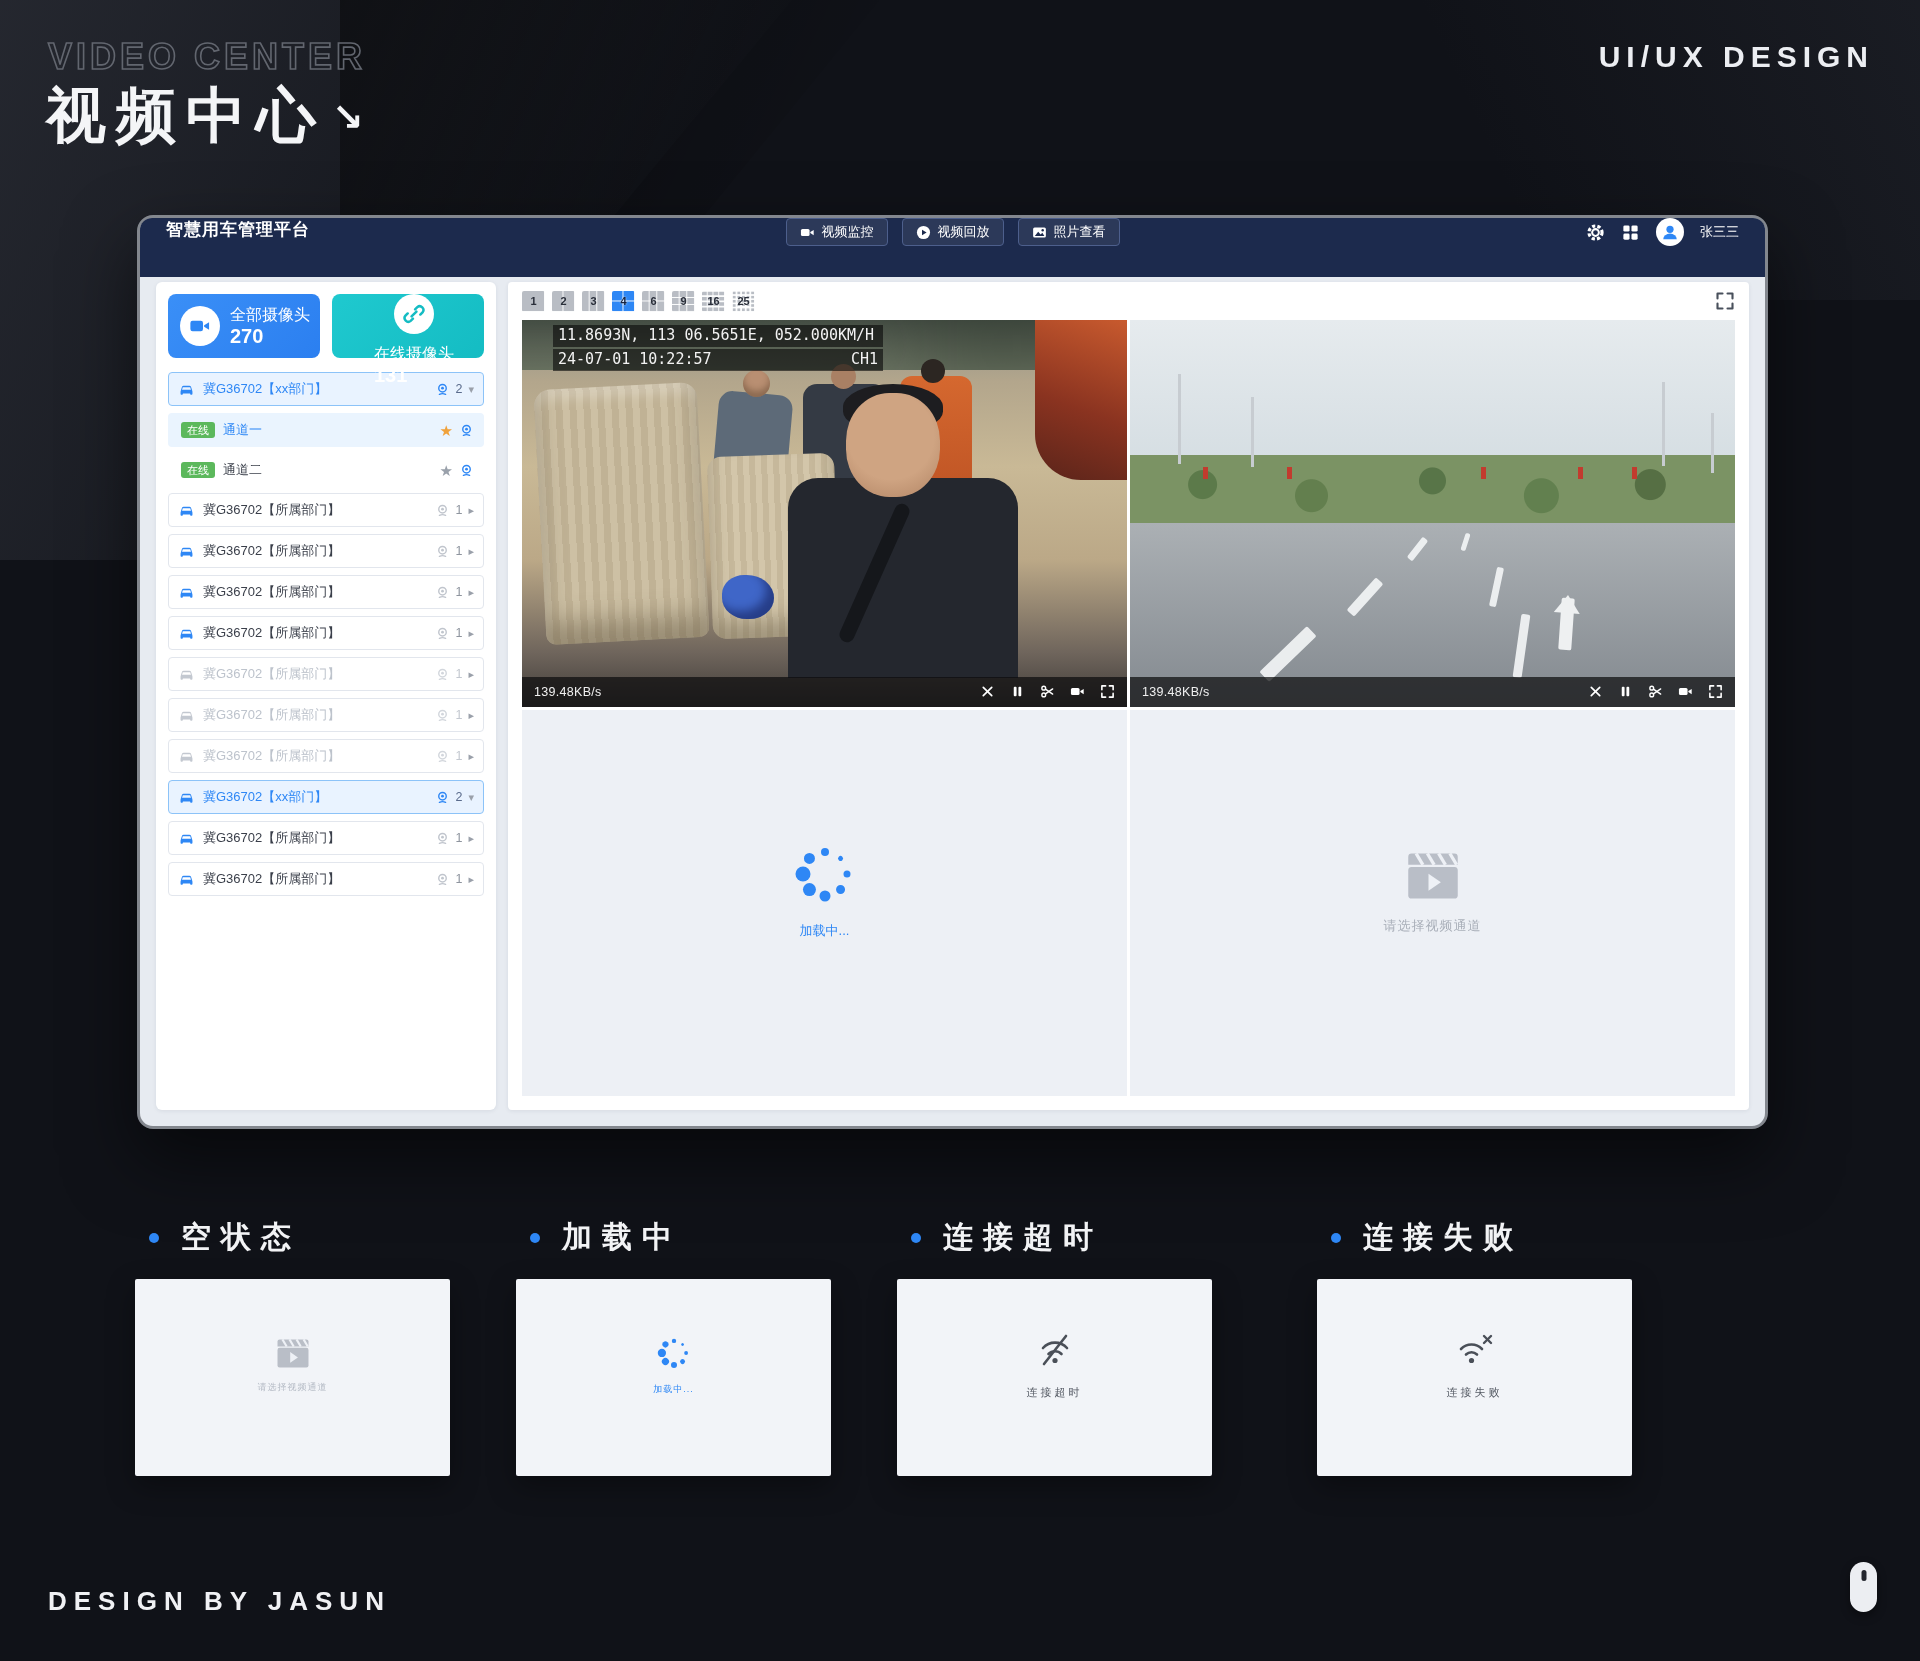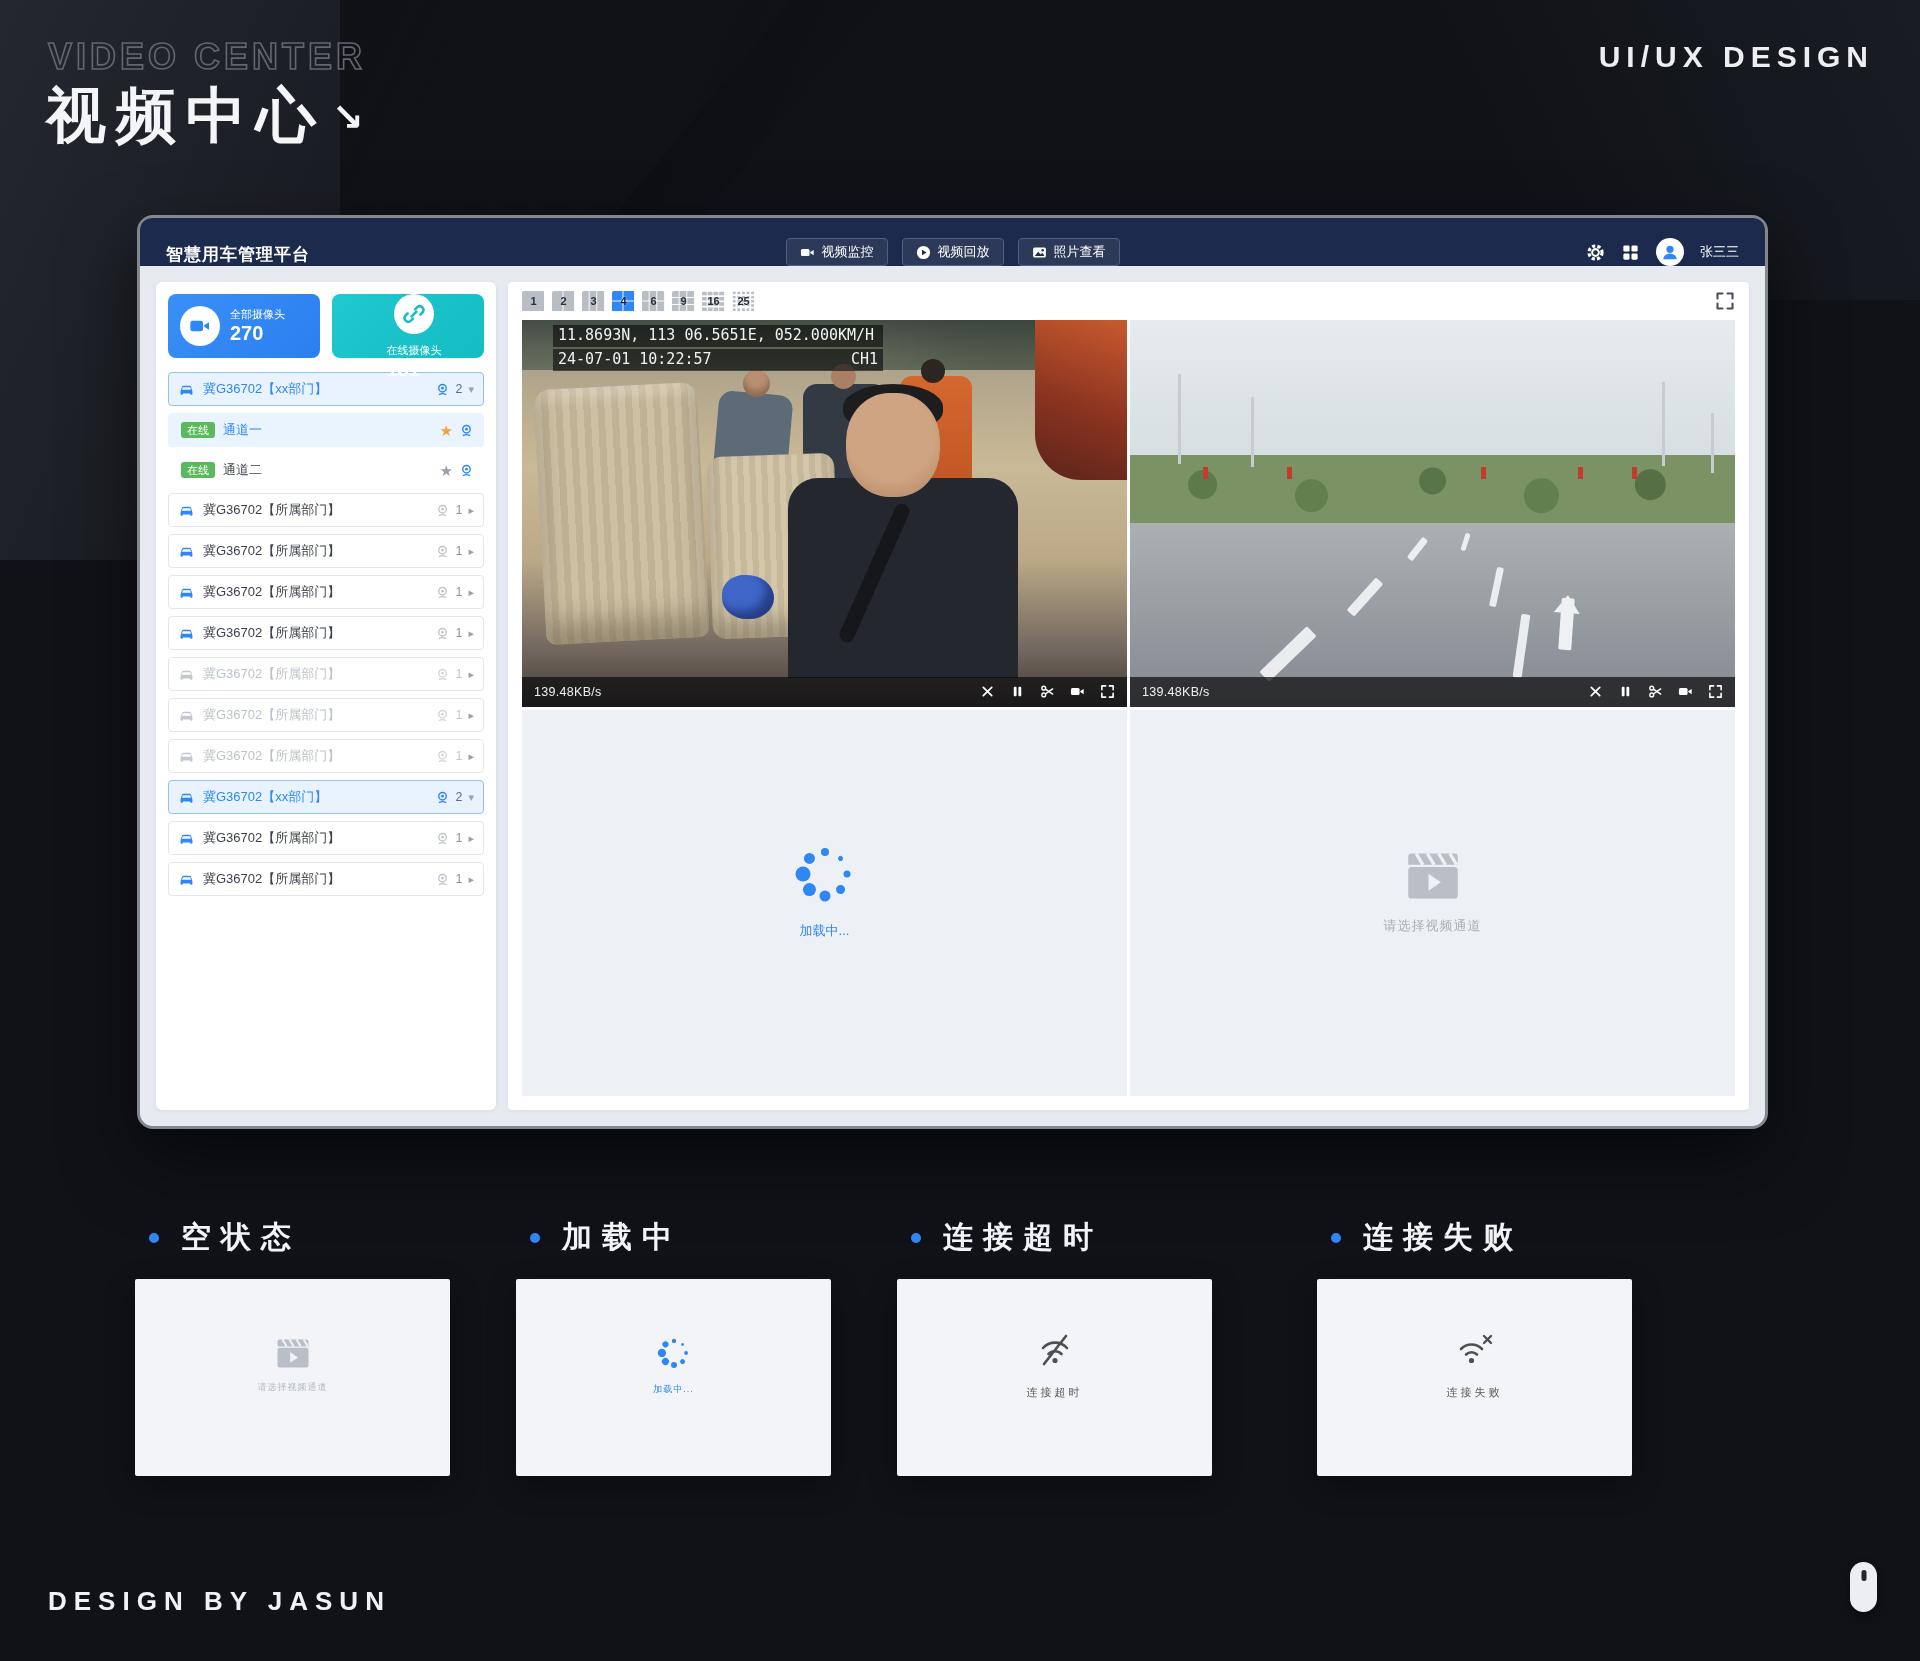--- a/index.html
+++ b/index.html
@@ -25,22 +25,22 @@
   .title-zh { position:absolute; left:46px; top:76px; font-size:60px; font-weight:900;
     letter-spacing:10px; color:#f4f5f7; }
   .title-arrow { font-size:38px; font-weight:700; letter-spacing:0; vertical-align:6px; margin-left:6px; }
   .corner-label { position:absolute; right:46px; top:40px; font-size:30px; font-weight:900;
     letter-spacing:6px; color:#eceef2; }
 
   
   .window { position:absolute; left:137px; top:215px; width:1631px; height:914px;
     border-radius:16px; background:#e7ebf1; border:3px solid #83878e;
     box-shadow:0 30px 70px rgba(0,0,0,.55), inset 0 2px 0 rgba(255,255,255,.25); }
-  .win-header { position:absolute; left:0; top:0; right:0; height:48px;
-    background:#1c2a4d; border-radius:12px 12px 0 0; display:flex; align-items:flex-end; padding:0 26px; }
+  .win-header { position:absolute; left:0; top:0; right:0; height:59px;
+    background:#1c2a4d; border-radius:12px 12px 0 0; display:flex; align-items:flex-start; padding:0 26px; }
   .win-title { font-size:17px; font-weight:bold; color:#fff; letter-spacing:1px; }
   .win-nav { position:absolute; left:50%; transform:translateX(-50%); display:flex; gap:14px; }
   .nav-btn { display:flex; align-items:center; gap:7px; height:28px; padding:0 13px;
     background:rgba(255,255,255,.07); border:1px solid #4d5f8c; border-radius:4px;
     color:#fff; font-size:13px; cursor:pointer; font-family:inherit; }
   .nav-btn svg { width:15px; height:15px; color:#fff; }
   .win-right { margin-left:auto; display:flex; align-items:center; gap:16px; }
   .hicon { width:19px; height:19px; color:#fff; cursor:pointer; }
   .hicon svg { width:100%; height:100%; }
   .avatar { width:28px; height:28px; border-radius:50%; background:#fff; display:flex;
@@ -60,21 +60,21 @@
   .sb-stats { display:flex; gap:12px; padding:12px; }
   .stat-card { flex:1; height:64px; border-radius:8px; display:flex; align-items:center;
     padding:0 0 0 12px; gap:10px; cursor:pointer; }
   .stat-card.blue { background:linear-gradient(135deg,#3a8ff7,#2b7ff0); }
   .stat-card.teal { background:linear-gradient(135deg,#1fc9cf,#14bcc3);flex-direction:column; }
   .stat-circle { width:40px; height:40px; border-radius:50%; background:#fff; display:flex;
     align-items:center; justify-content:center; flex:none; }
   .stat-circle svg { width:22px; height:22px; }
   .stat-card.blue .stat-circle svg { color:#2e87f5; }
   .stat-card.teal .stat-circle svg { color:#14bcc3; }
-  .stat-label { font-size:11px; color:#fff; line-height:1.25; }
+  .stat-label { font-size:16px; color:#fff; line-height:1.25; }
   .stat-value { font-size:20px; font-weight:bold; color:#fff; line-height:1.1; }
 
   .sb-list { padding:2px 12px; }
   .row { height:30px; display:flex; align-items:center; gap:8px; padding:16px 9px;
     border-radius:4px; margin-bottom:7px; font-size:13px; cursor:pointer; }
   .row.group { border:1px solid #e2e6ed; background:#fff; color:#3a3f4a; }
   .row.group.selected { background:#e9f3ff; border-color:#8cc3f8; color:#2e87f5; }
   .row.group.selected .car { color:#2e87f5; }
   .row.group.normal .car { color:#2e87f5; }
   .row.group.disabled { color:#bdc3cc; }

